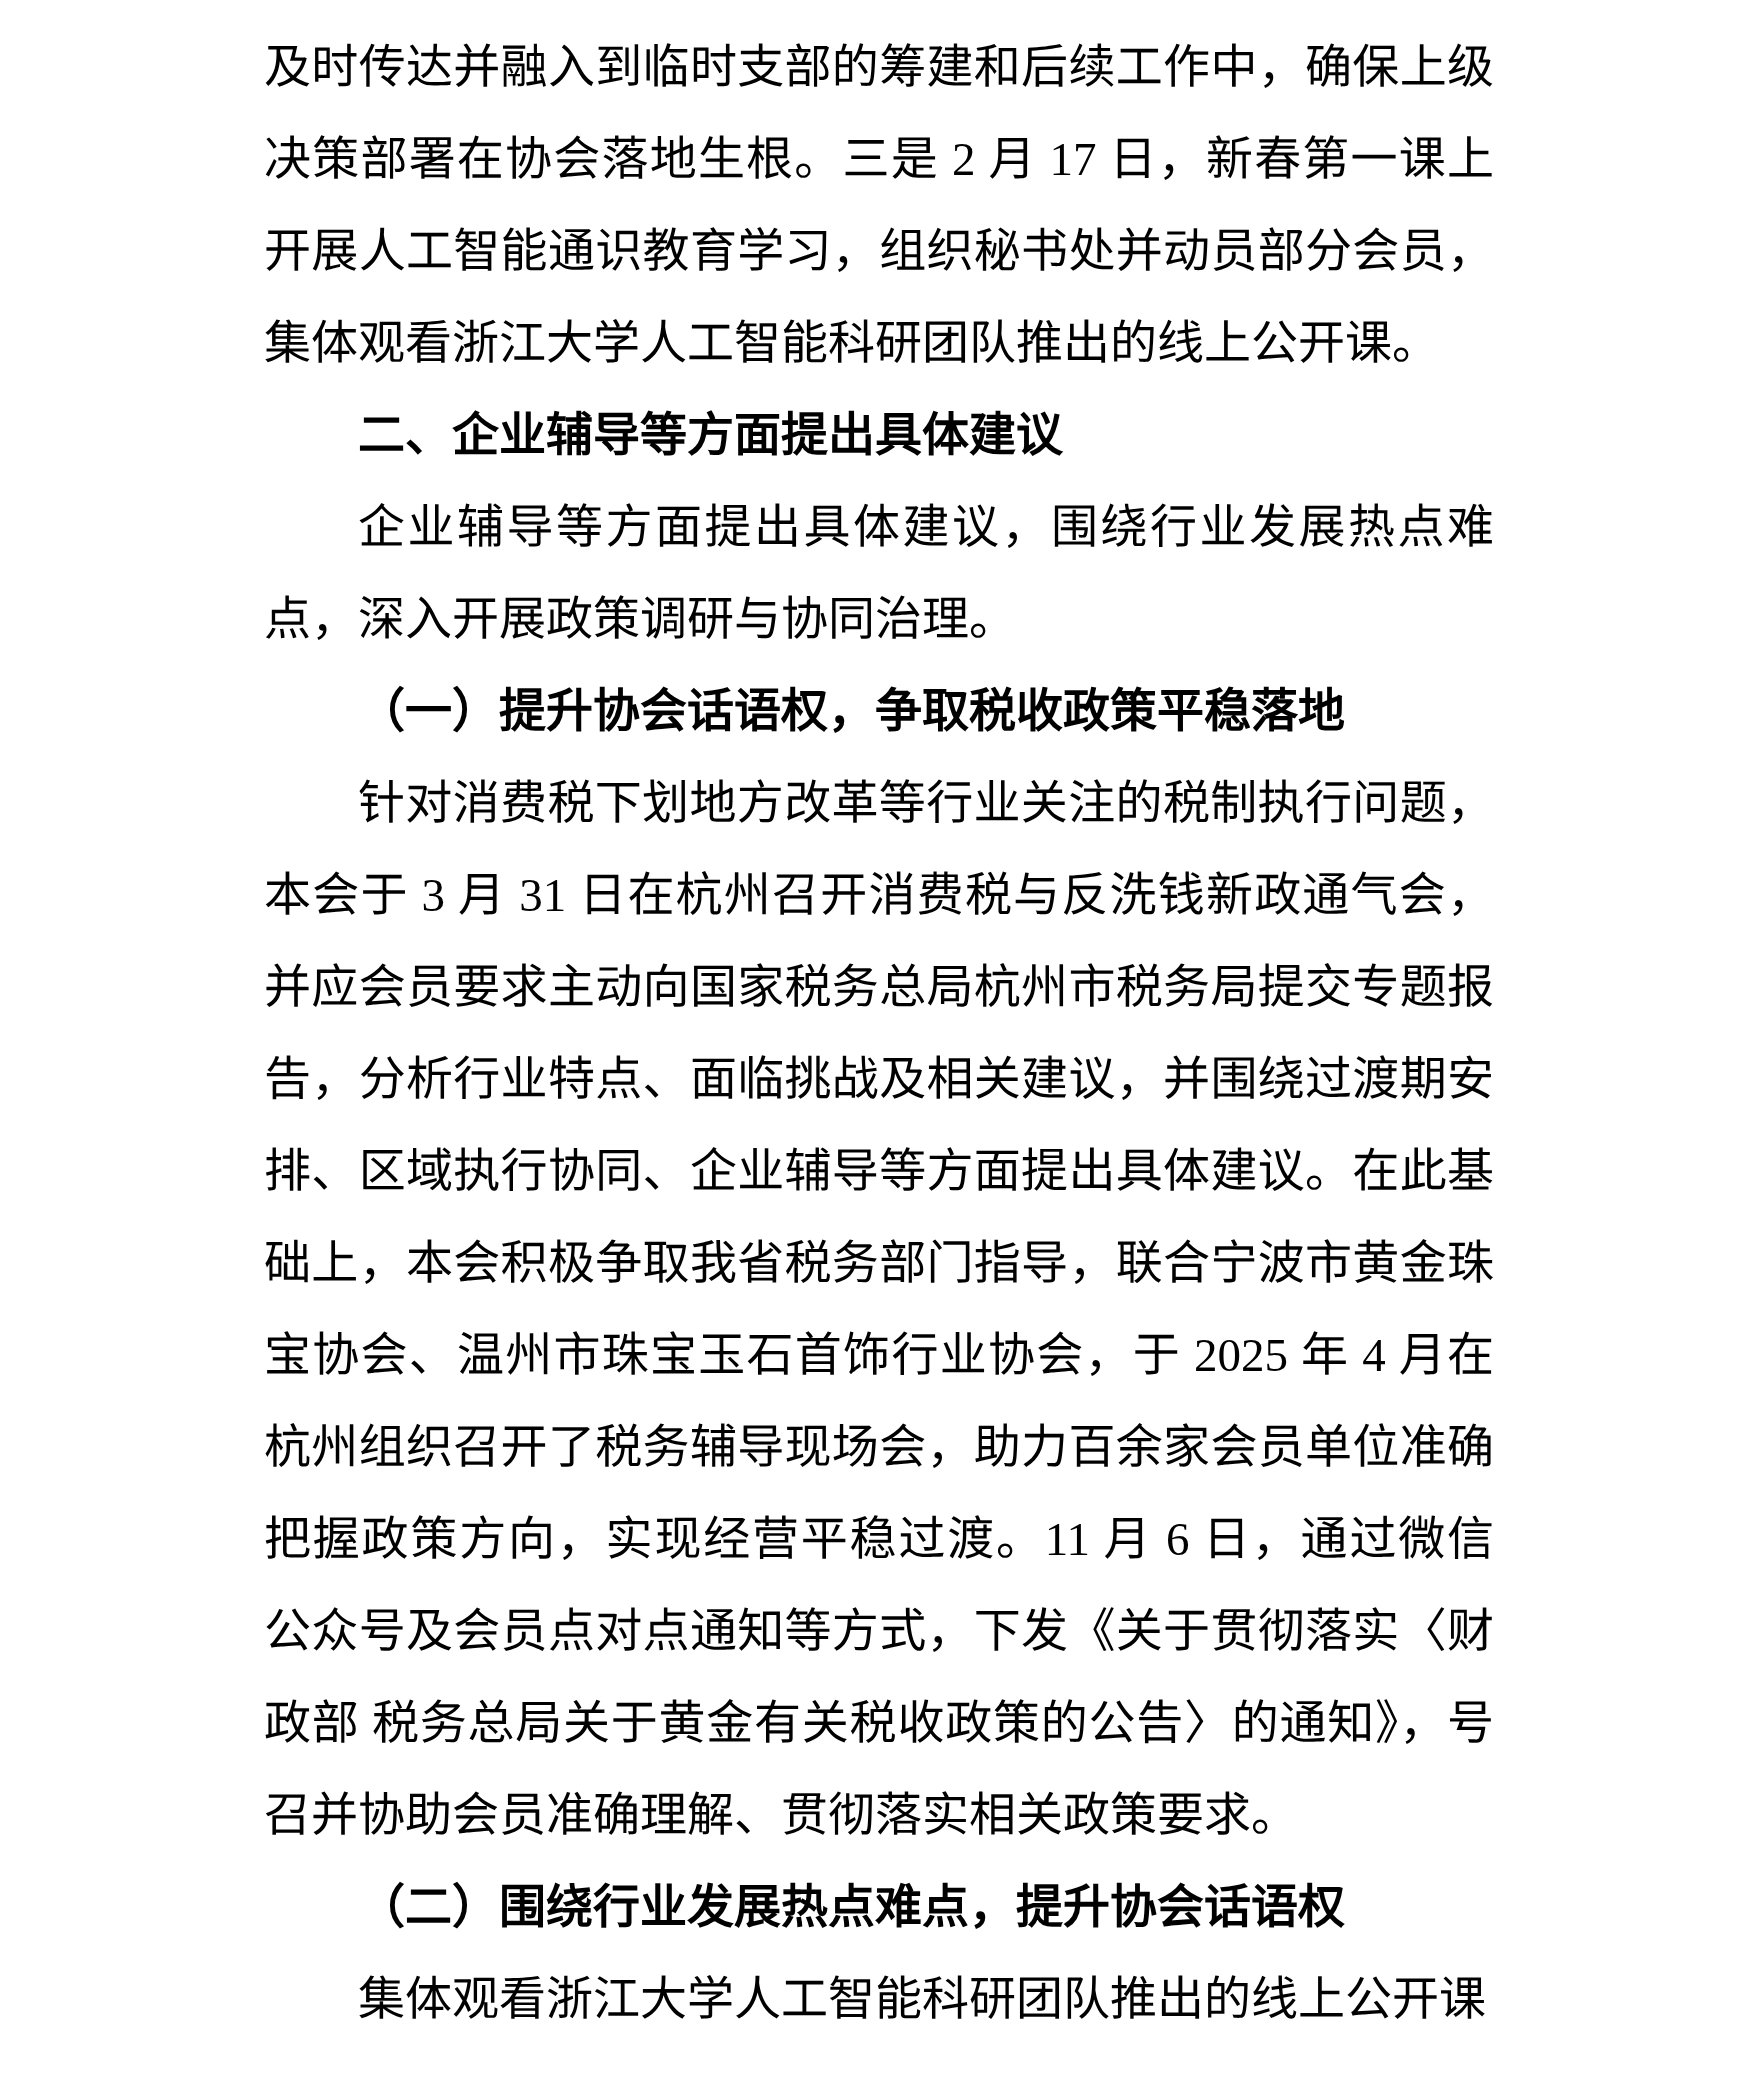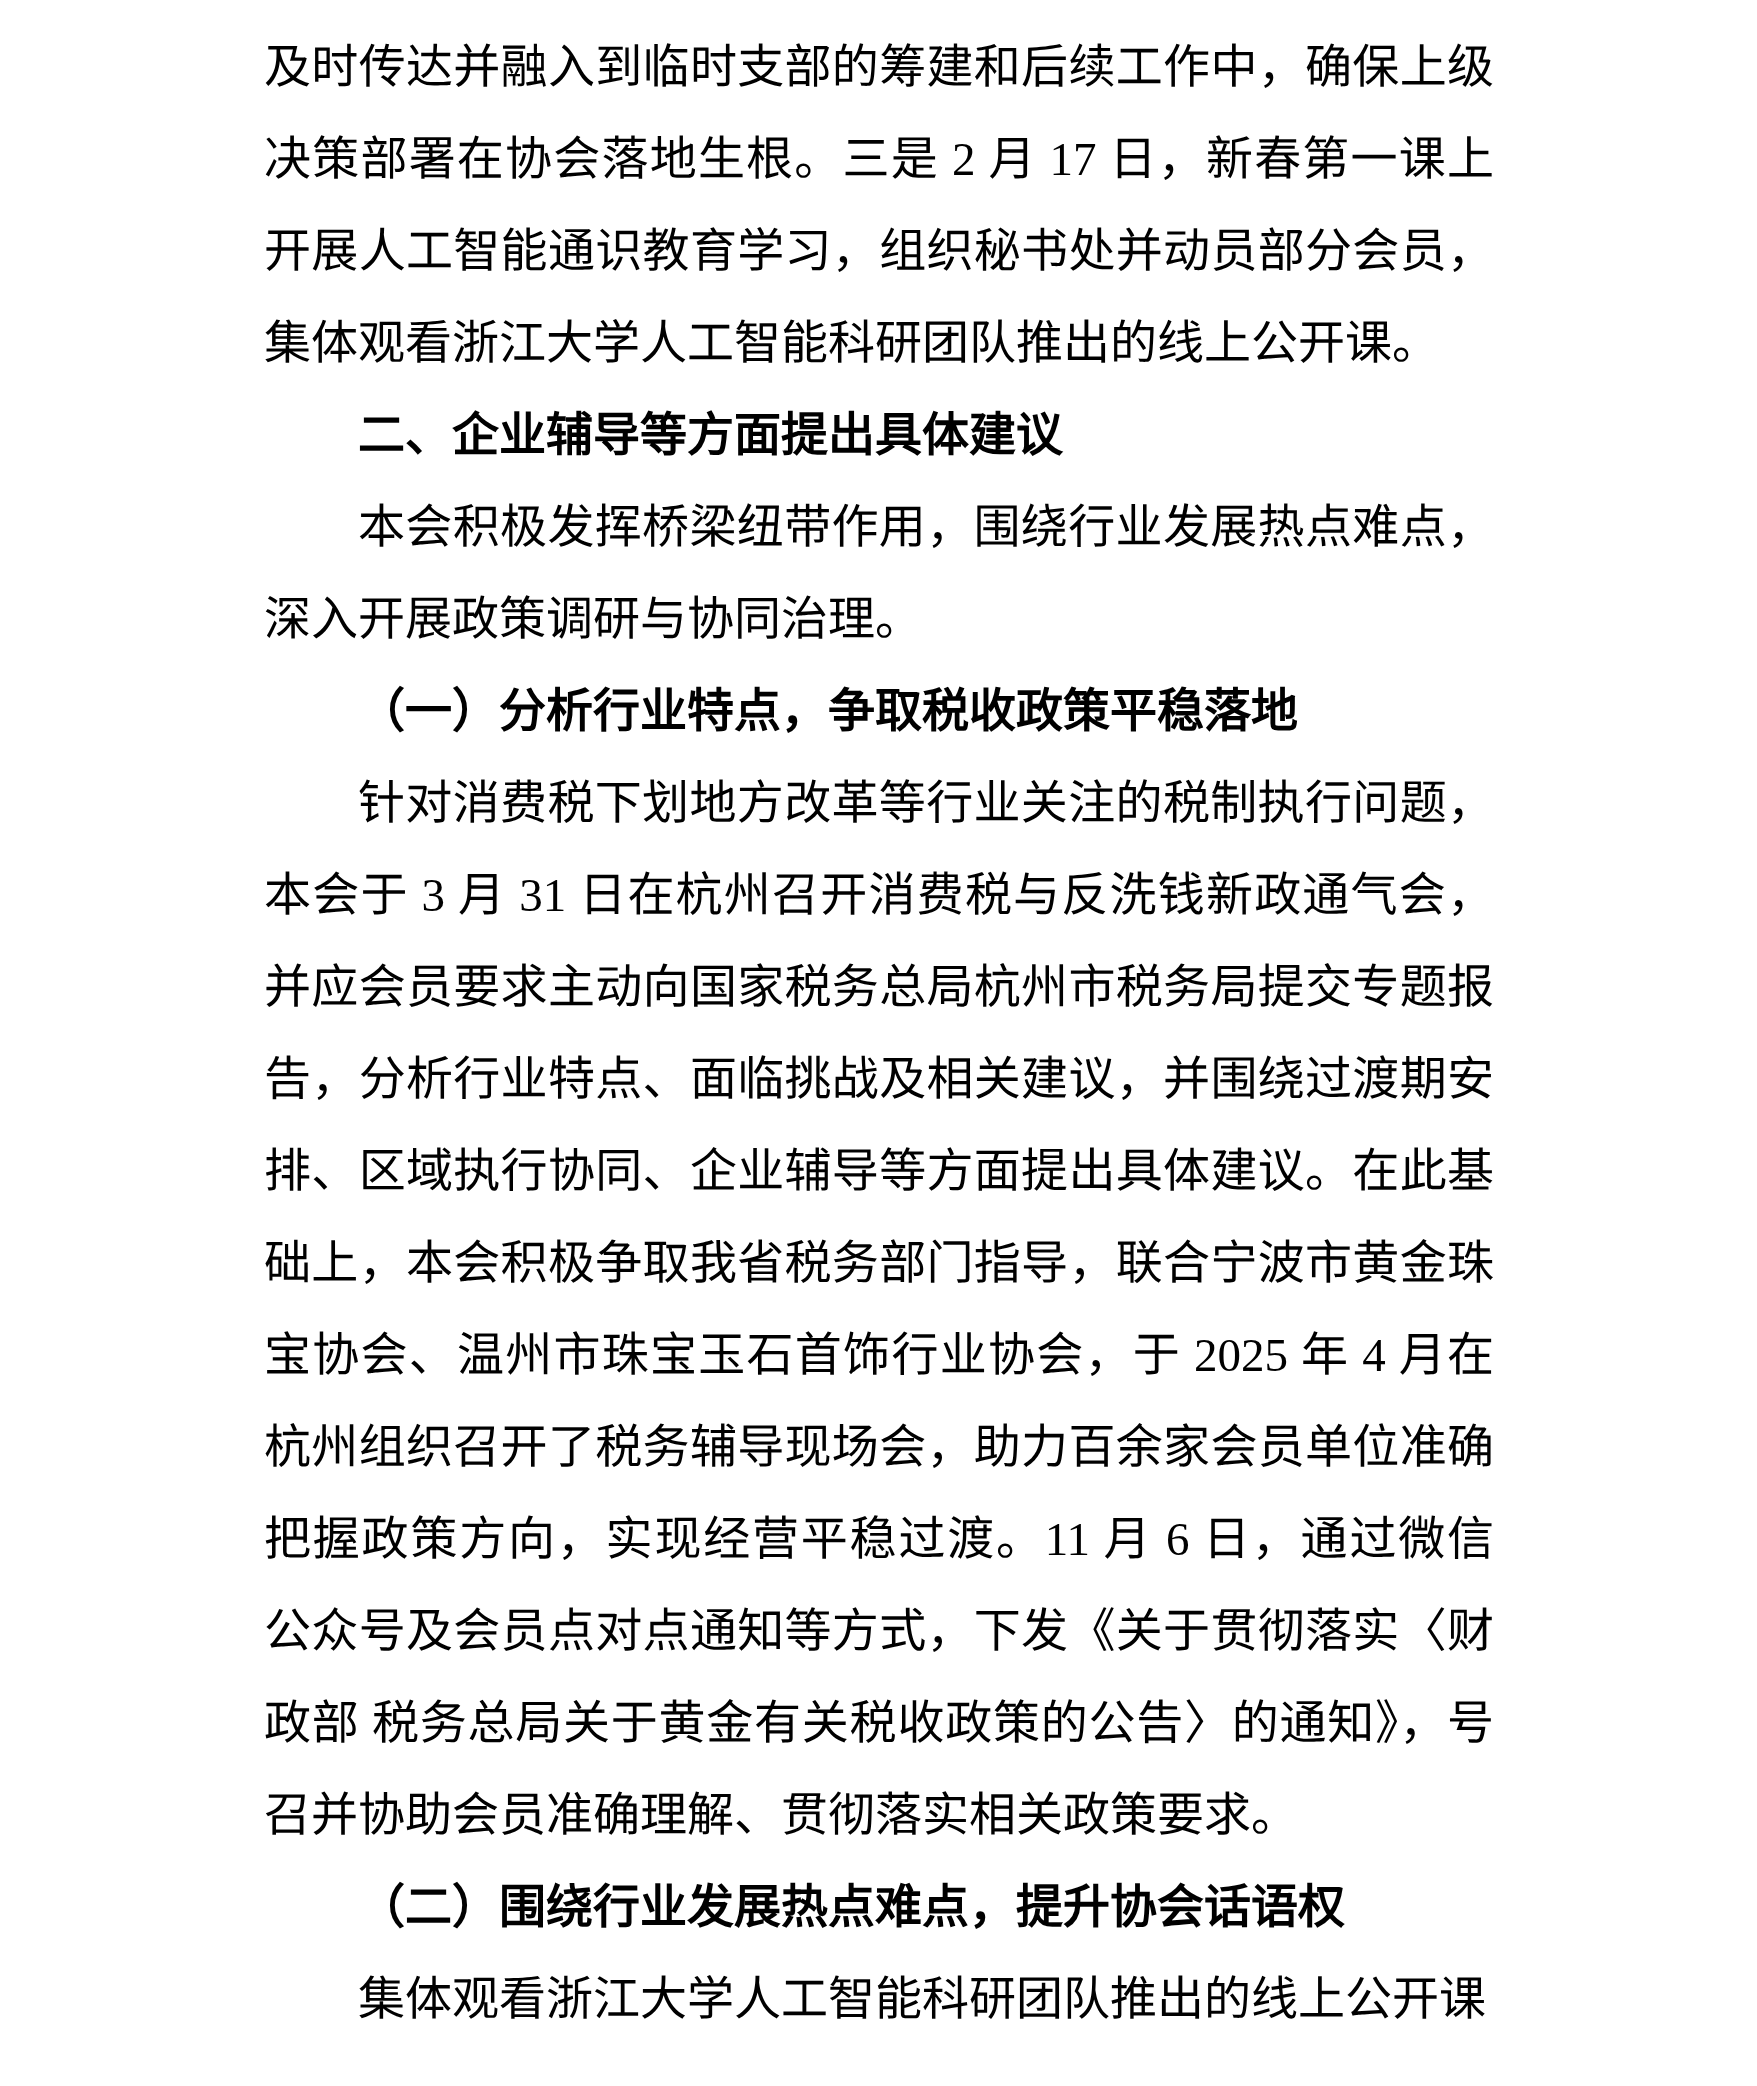--- a/index.html
+++ b/index.html
@@ -44,23 +44,23 @@
   }
 </style>
 </head>
 <body>
 
 <div class="page">
   <p class="no-indent">及时传达并融入到临时支部的筹建和后续工作中，确保上级决策部署在协会落地生根。三是 2 月 17 日，新春第一课上开展人工智能通识教育学习，组织秘书处并动员部分会员，集体观看浙江大学人工智能科研团队推出的线上公开课。</p>
 
   <p class="h1">二、企业辅导等方面提出具体建议</p>
 
-  <p>本会积极发挥桥梁纽带作用，围绕行业发展热点难点，深入开展政策调研与协同治理。</p>
+  <p>企业辅导等方面提出具体建议，围绕行业发展热点难点，深入开展政策调研与协同治理。</p>
 
-  <p class="h2">（一）分析行业特点，争取税收政策平稳落地</p>
+  <p class="h2">（一）提升协会话语权，争取税收政策平稳落地</p>
 
   <p>针对消费税下划地方改革等行业关注的税制执行问题，本会于 3 月 31 日在杭州召开消费税与反洗钱新政通气会，并应会员要求主动向国家税务总局杭州市税务局提交专题报告，分析行业特点、面临挑战及相关建议，并围绕过渡期安排、区域执行协同、企业辅导等方面提出具体建议。在此基础上，本会积极争取我省税务部门指导，联合宁波市黄金珠宝协会、温州市珠宝玉石首饰行业协会，于 2025 年 4 月在杭州组织召开了税务辅导现场会，助力百余家会员单位准确把握政策方向，实现经营平稳过渡。11 月 6 日，通过微信公众号及会员点对点通知等方式，下发《关于贯彻落实〈财政部 税务总局关于黄金有关税收政策的公告〉的通知》，号召并协助会员准确理解、贯彻落实相关政策要求。</p>
 
   <p class="h2">（二）围绕行业发展热点难点，提升协会话语权</p>
 
   <p>集体观看浙江大学人工智能科研团队推出的线上公开课</p>
 </div>
 
 
 </body></html>

